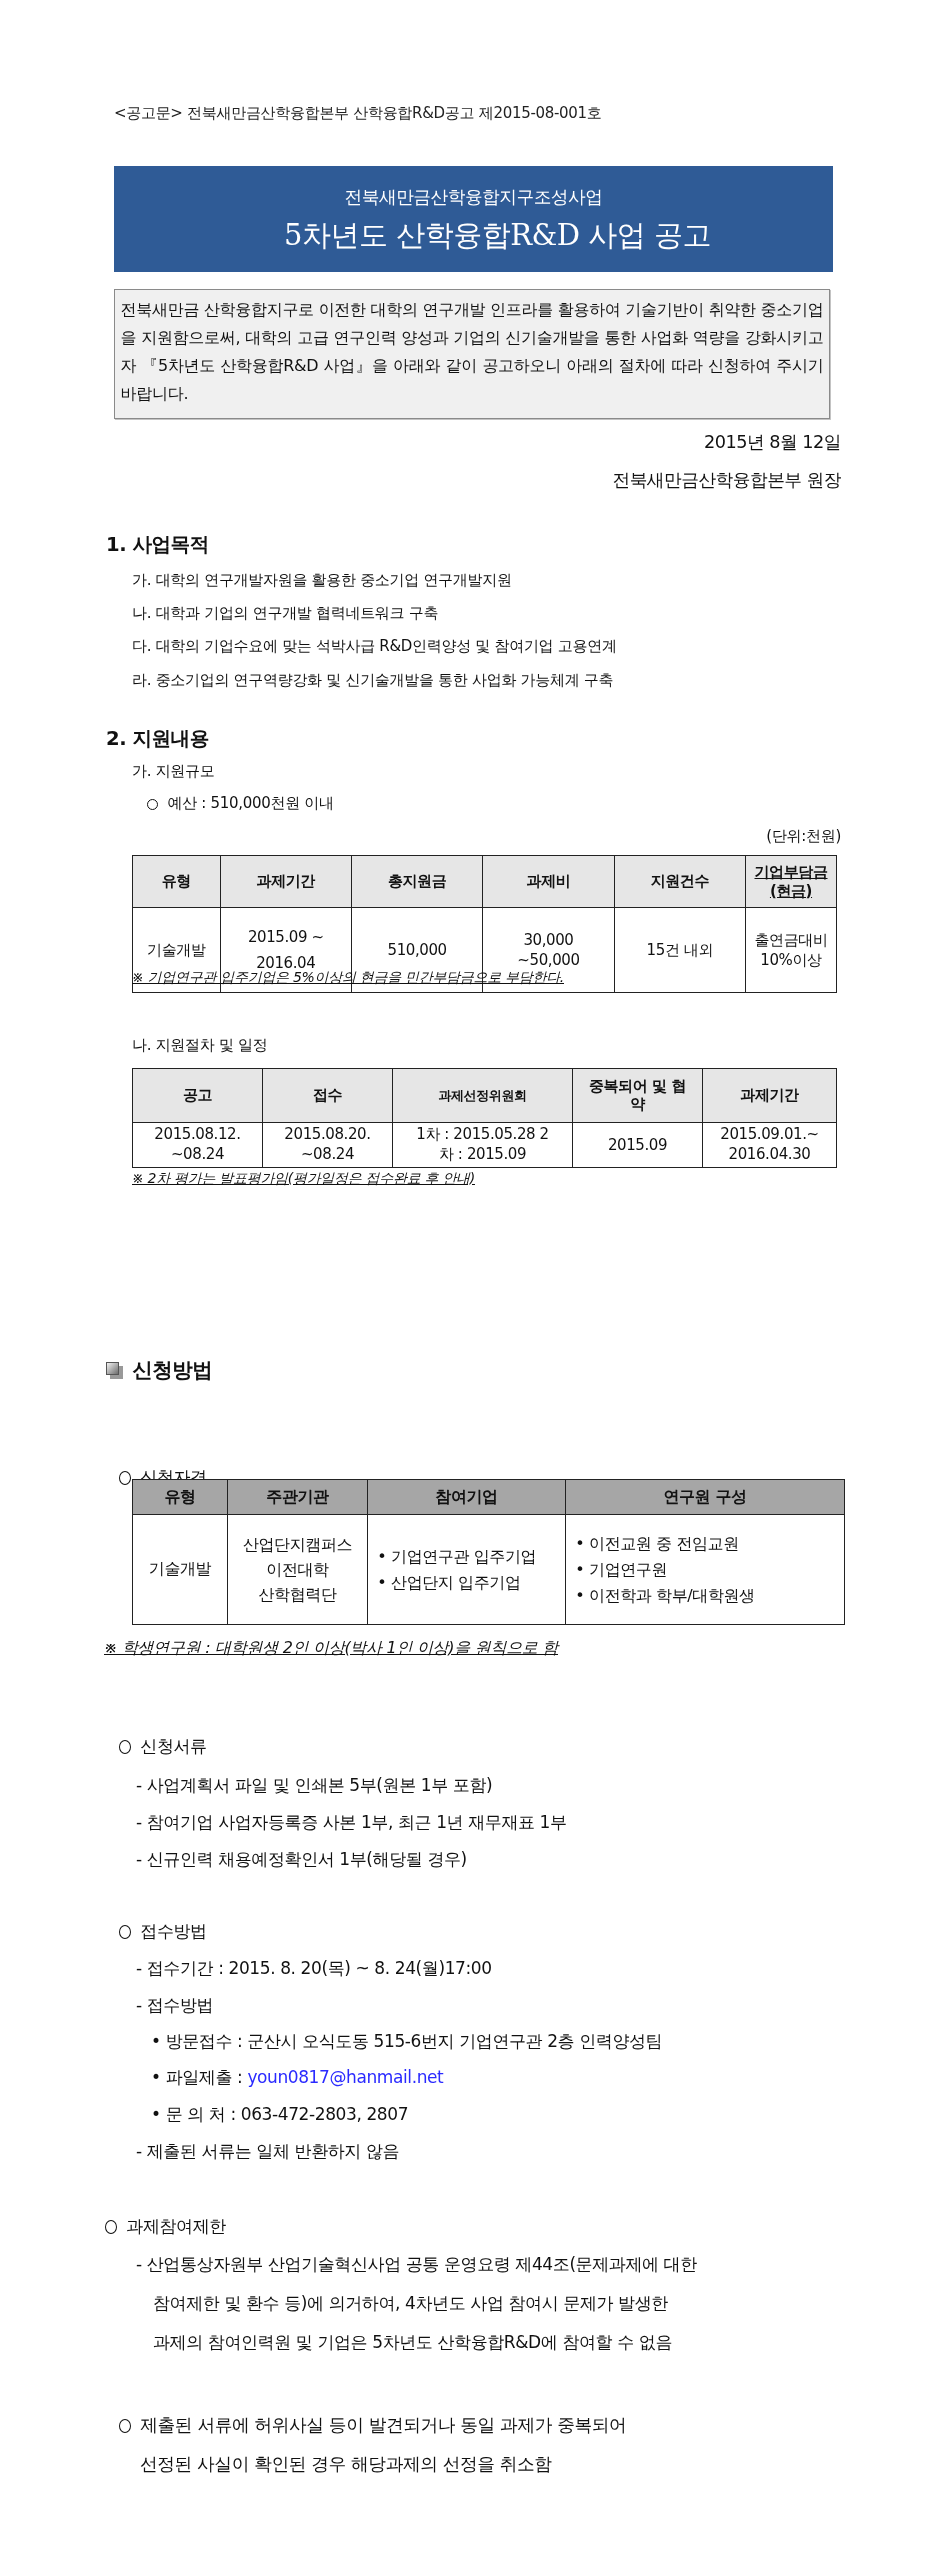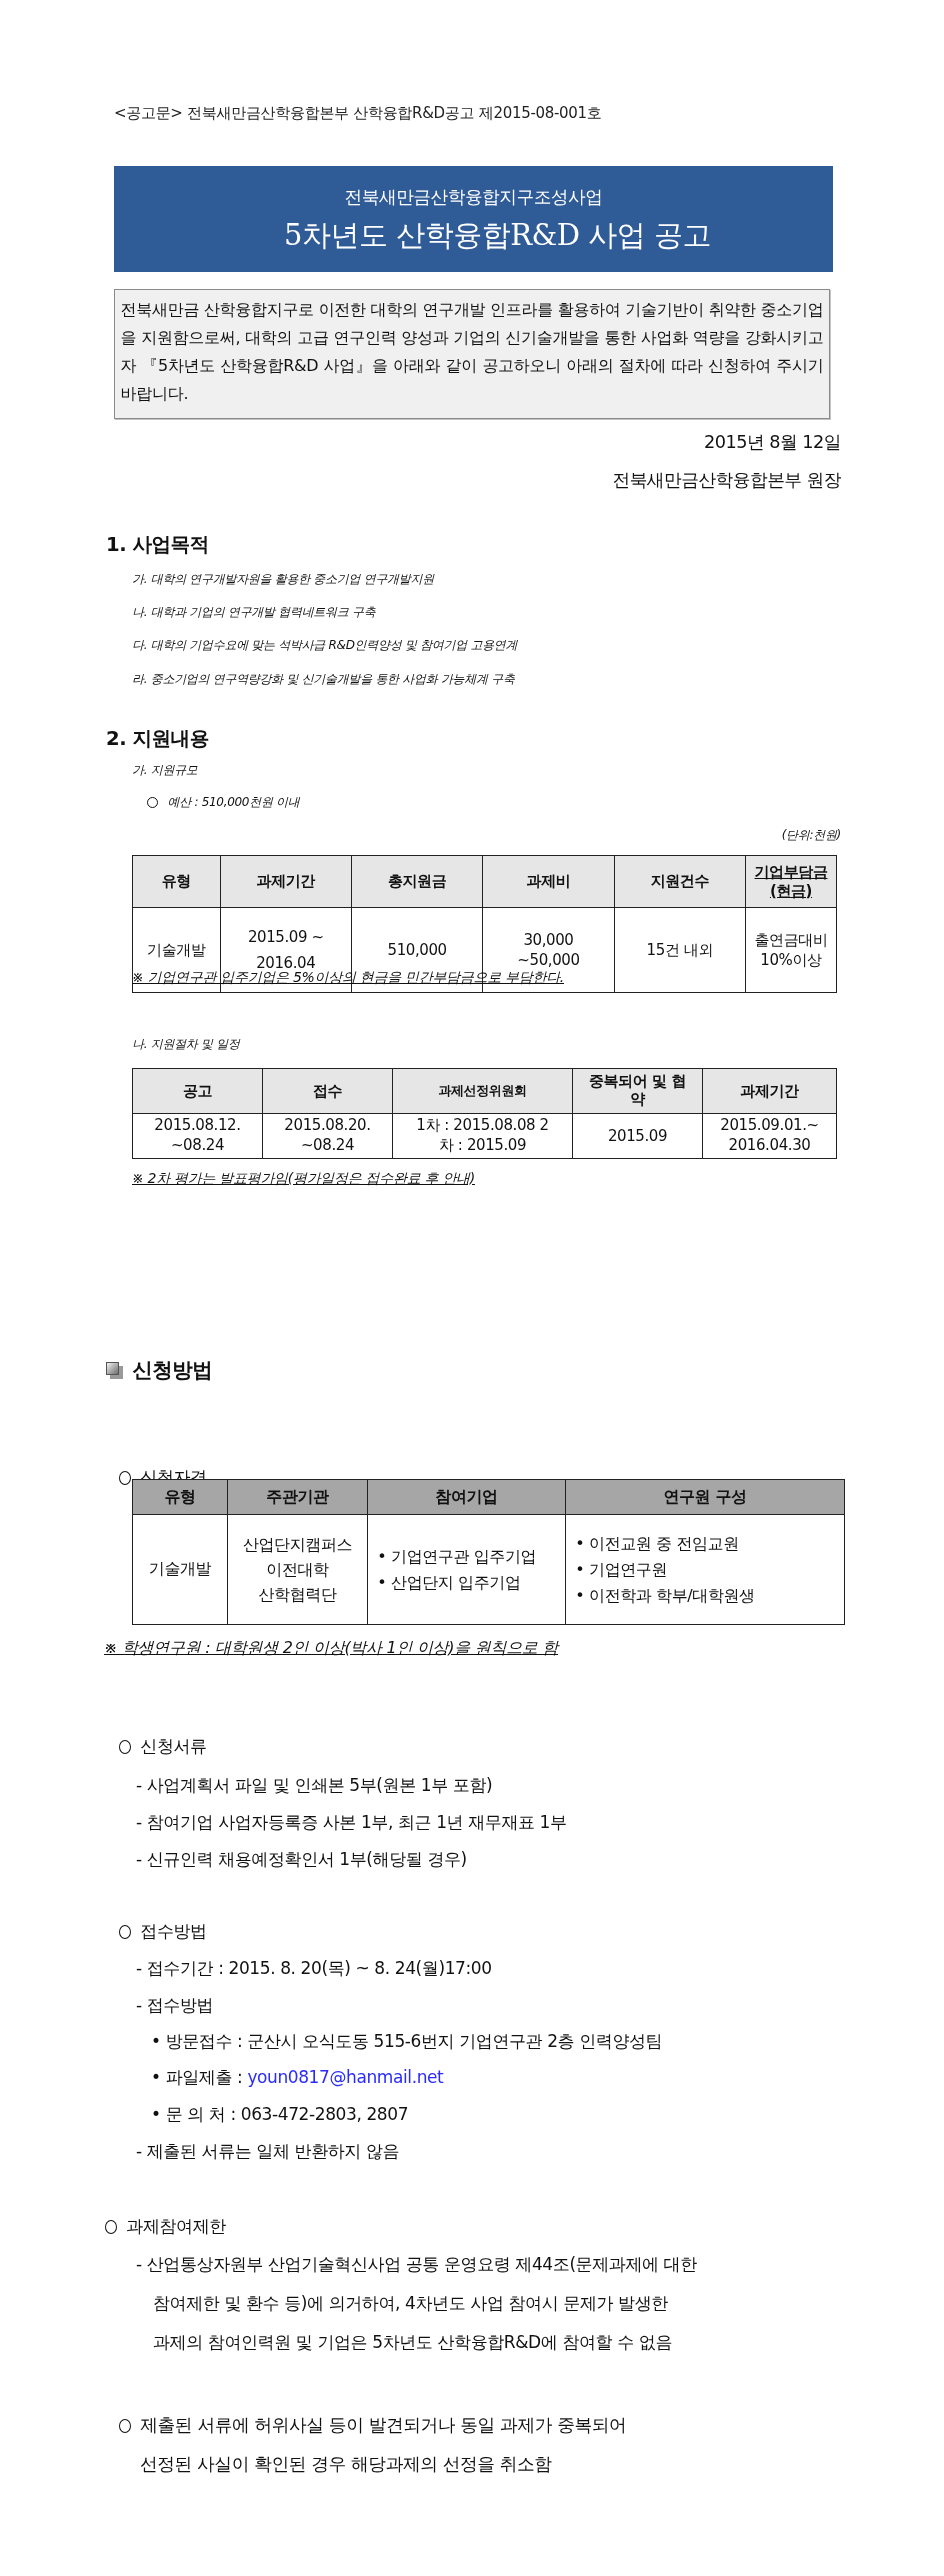--- a/index.html
+++ b/index.html
@@ -9,21 +9,21 @@
   .notice-no { left:114px; top:104px; font-size:15px; letter-spacing:-0.3px; color:#222; }
   .banner { left:114px; top:166px; width:719px; height:106px; background:#2f5b96; color:#fff; text-align:center; }
   .banner .sub { font-family:"DejaVu Serif","Liberation Serif",serif; font-size:17.7px; margin-top:18.6px; letter-spacing:-0.5px; }
   .banner .main { font-family:"DejaVu Serif","Liberation Serif",serif; font-size:29px; margin-top:7.5px; letter-spacing:-0.5px;margin-left:48px; }
   .intro-box { left:114px; top:289px; width:716px; height:130px; background:#f0f0f0; border:1.4px solid #8a8a8a; box-shadow:0.9px 0.9px 0 #bdbdbd; padding:5.6px 5.6px; box-sizing:border-box; }
   .intro-box p { margin:0; font-size:16px; line-height:28px; text-align:justify; letter-spacing:-0.3px; }
   .date, .sign { right:104px; font-size:17.7px; letter-spacing:-0.5px; text-align:right; }
   .date { top:430px; }
   .sign { top:468px; }
   .h1 { left:106px; font-size:19.6px; font-weight:bold; letter-spacing:-0.5px; }
-  .item { font-size:12px; letter-spacing:-0.3px;font-style:italic; }
+  .item { font-size:15px; letter-spacing:-0.3px; }
   .note-u { font-size:15px; font-style:italic; text-decoration:underline; letter-spacing:-0.3px; }
   table { border-collapse:collapse; position:absolute; table-layout:fixed; }
   td, th { border:1.4px solid #222; text-align:center; vertical-align:middle; font-size:15px; padding:0; letter-spacing:-0.4px; }
   th { background:#e6e6e6; font-weight:bold; font-size:15px; }
   .t3 th { background:#a6a6a6; font-size:16px; }
   .t3 td { font-size:16px; }
   .bul-list { text-align:left; padding-left:9.3px; line-height:26px; }
   .circle { display:inline-block; width:12px; height:14px; border:1.9px solid #111; border-radius:50%; box-sizing:border-box; vertical-align:-1.9px; margin-right:9.3px; }
   .sec-icon { display:inline-block; width:17px; height:17px; position:relative; margin-right:9.3px; vertical-align:-1.9px; }
   .sec-icon .back { position:absolute; left:3.7px; top:3.7px; width:13px; height:13px; background:#999; }
@@ -94,31 +94,31 @@
 <div class="abs item" style="left:132px; top:1036px;">나. 지원절차 및 일정</div>
 <table class="t2" style="left:132px; top:1068px; width:705px;">
   <colgroup>
       <col style="width:130px">
       <col style="width:130px">
       <col style="width:180px">
       <col style="width:130px">
       <col style="width:134px">
     </colgroup>
   <tbody>
-      <tr style="height:45px;">
+      <tr style="height:54px;">
     <th>공고</th>
     <th>접수</th>
     <th style="font-size:13px;">과제선정위원회</th>
     <th style="line-height:17.7px;padding:0 13px;">중복되어 및 협약</th>
     <th>과제기간</th>
   </tr>
   <tr style="height:45px;">
     <td style="line-height:19.6px;padding:0 13px;">2015.08.12. ~08.24</td>
     <td style="line-height:19.6px;padding:0 13px;">2015.08.20. ~08.24</td>
-    <td style="line-height:19.6px;padding:0 18.6px;">1차 : 2015.08.08 2차 : 2015.09</td>
+    <td style="line-height:19.6px;padding:0 18.6px;">1차 : 2015.05.28 2차 : 2015.09</td>
     <td>2015.09</td>
     <td style="line-height:19.6px;padding:0 15px;">2015.09.01.~ 2016.04.30</td>
   </tr>
 </tbody>
   </table>
 <div class="abs note-u" style="left:132px; top:1170px; font-size:14px;">※ 2차 평가는 발표평가임(평가일정은 접수완료 후 안내)</div>
 
 <div class="abs h1" style="top:1356px; font-size:20.5px;">
   <span class="sec-icon"><span class="back"></span><span class="front"></span></span><span>신청방법</span>
 </div>

